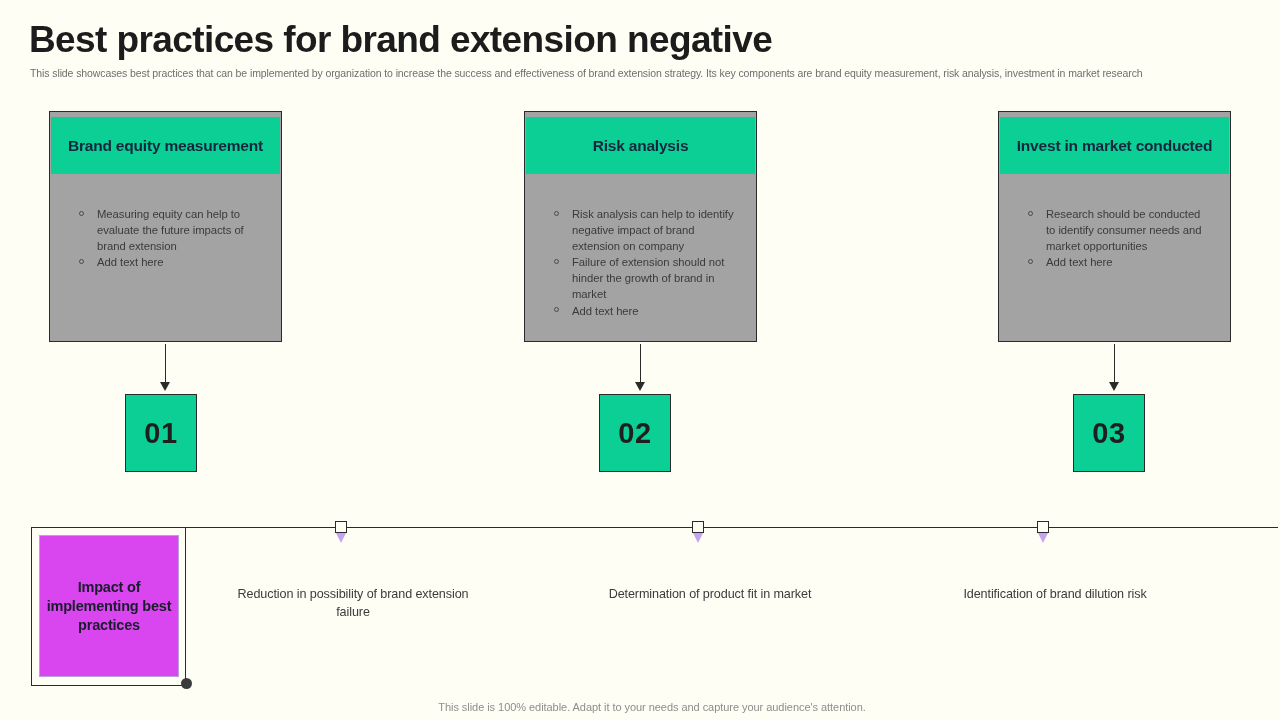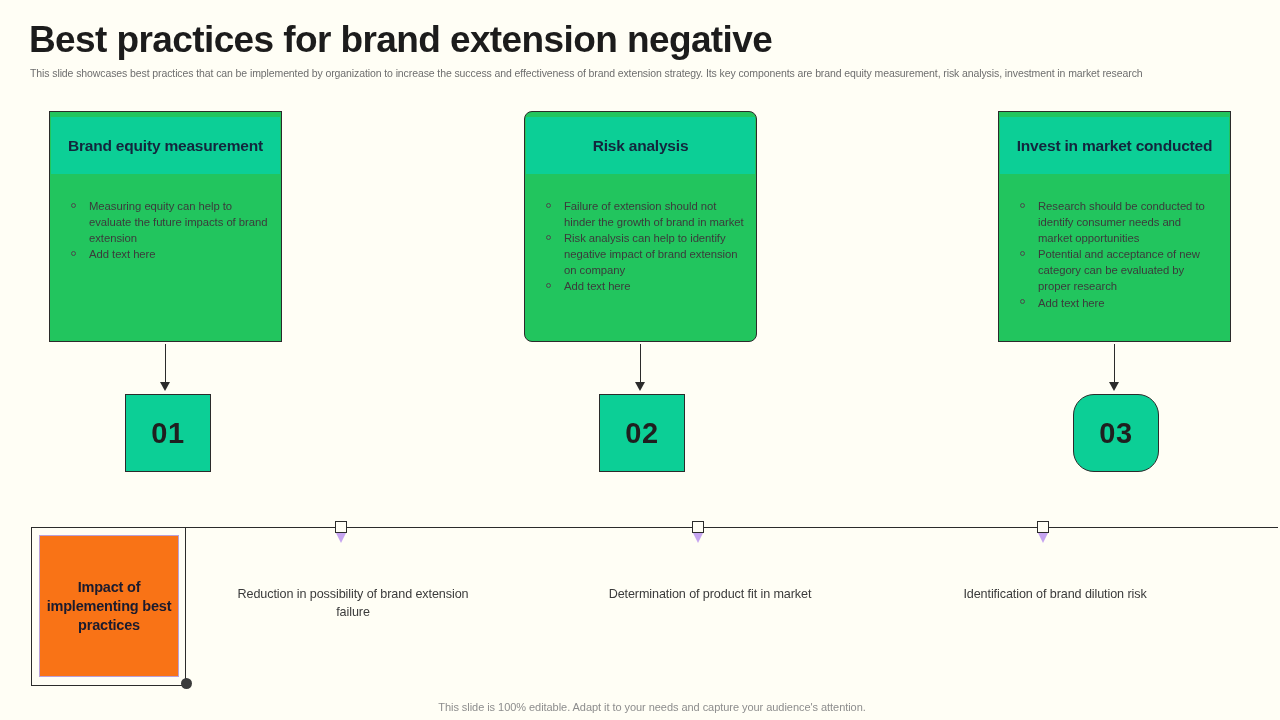--- a/index.html
+++ b/index.html
@@ -39,25 +39,25 @@
     letter-spacing: -0.1px;
   }
 
   
   .card {
     position: absolute;
     top: 111px;
     width: 233px;
     height: 231px;
     border: 1.4px solid #2b2b2b;
-    background: #22c55e;
+    background: #a3a3a3;
     box-sizing: border-box;
   }
   .card-1 { left: 49px; }
-  .card-2 { left: 524px; border-radius: 8px; }
+  .card-2 { left: 524px; }
   .card-3 { left: 998px; }
 
   .card-header {
     position: absolute;
     left: 1px;
     right: 1px;
     top: 5px;
     height: 57px;
     background: #0ccf96;
     display: flex;
@@ -75,21 +75,21 @@
 
   .card-body {
     position: absolute;
     left: 0;
     top: 62px;
     right: 0;
     padding: 24px 12px 0 14px;
     box-sizing: border-box;
   }
   .bullet-list {
-    margin: 0;
+    margin: 8px;
     padding: 0;
     list-style: none;
   }
   .bullet-item {
     position: relative;
     padding-left: 25px;
     font-size: 11.3px;
     line-height: 16.1px;
     color: #3b3b3b;
     margin-bottom: 0px;
@@ -131,38 +131,38 @@
     border-top: 9px solid #2b2b2b;
   }
   .conn-1 { left: 159px; top: 344px; }
   .conn-2 { left: 634px; top: 344px; }
   .conn-3 { left: 1108px; top: 344px; }
 
   
   .num-box {
     position: absolute;
     top: 394px;
-    width: 86px;
+    width: 72px;
     height: 78px;
     background: #0ccf96;
     border: 1.2px solid #2b2b2b;
     box-sizing: border-box;
     display: flex;
     align-items: center;
     justify-content: center;
   }
   .num-box-text {
     font-size: 29px;
     font-weight: bold;
     color: #1f1f1f;
     letter-spacing: 0.5px;
   }
   .num-1 { left: 125px; }
   .num-2 { left: 599px; }
-  .num-3 { left: 1073px; border-radius: 21px; }
+  .num-3 { left: 1073px; }
 
   
   .timeline-frame {
     position: absolute;
     left: 31px;
     top: 527px;
     width: 155px;
     height: 159px;
     border: 1.4px solid #2b2b2b;
     box-sizing: border-box;
@@ -185,21 +185,21 @@
     border-radius: 50%;
     background: #3b3b3b;
   }
 
   .impact-box {
     position: absolute;
     left: 39px;
     top: 535px;
     width: 140px;
     height: 142px;
-    background: #f97316;
+    background: #d946ef;
     border: 1px solid #b9a0d8;
     box-sizing: border-box;
     display: flex;
     align-items: center;
     justify-content: center;
     text-align: center;
   }
   .impact-text {
     font-size: 14.5px;
     font-weight: bold;
@@ -289,25 +289,25 @@
 </div>
 
 <div class="card card-2">
   <div class="card-header">
     <div class="card-header-text">Risk analysis</div>
   </div>
   <div class="card-body">
     <ul class="bullet-list">
       <li class="bullet-item">
         <span class="bullet-mark"></span>
+        <span>Risk analysis can help to identify negative impact of brand extension on company</span>
+      </li>
+      <li class="bullet-item">
+        <span class="bullet-mark"></span>
         <span>Failure of extension should not hinder the growth of brand in market</span>
-      </li>
-      <li class="bullet-item">
-        <span class="bullet-mark"></span>
-        <span>Risk analysis can help to identify negative impact of brand extension on company</span>
       </li>
       <li class="bullet-item">
         <span class="bullet-mark"></span>
         <span>Add text here</span>
       </li>
     </ul>
   </div>
 </div>
 
 <div class="card card-3">
@@ -315,24 +315,20 @@
     <div class="card-header-text">Invest in market conducted</div>
   </div>
   <div class="card-body">
     <ul class="bullet-list">
       <li class="bullet-item">
         <span class="bullet-mark"></span>
         <span>Research should be conducted to identify consumer needs and market opportunities</span>
       </li>
       <li class="bullet-item">
         <span class="bullet-mark"></span>
-        <span>Potential and acceptance of new category can be evaluated by proper research</span>
-      </li>
-      <li class="bullet-item">
-        <span class="bullet-mark"></span>
         <span>Add text here</span>
       </li>
     </ul>
   </div>
 </div>
 
 <div class="connector conn-1">
   <div class="stem"></div>
   <div class="head"></div>
 </div>

